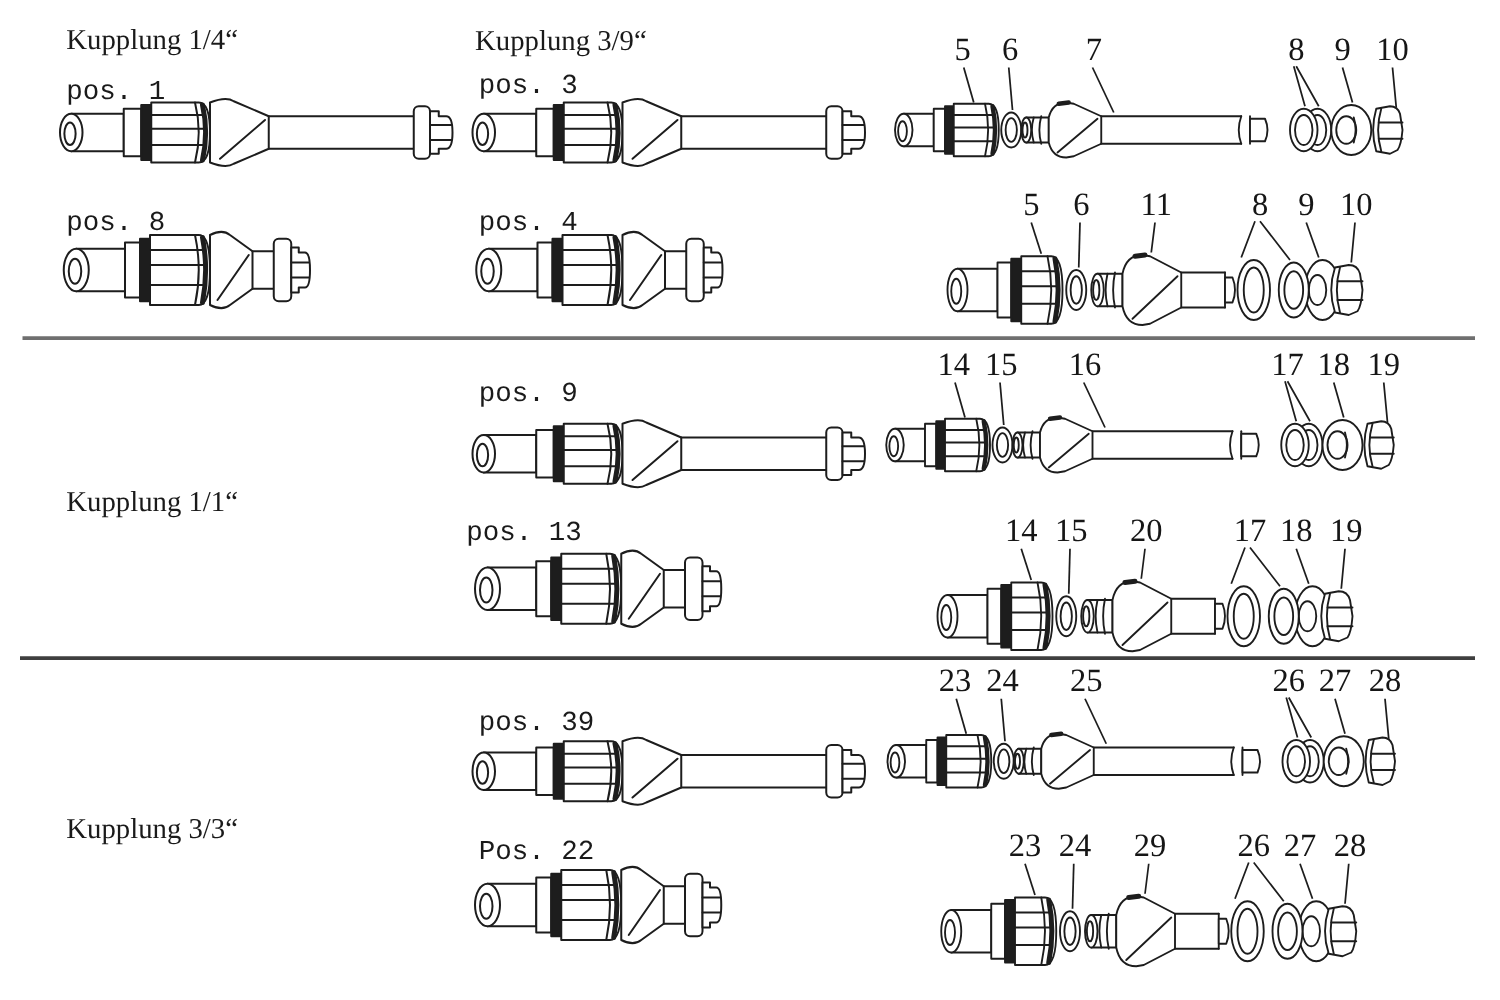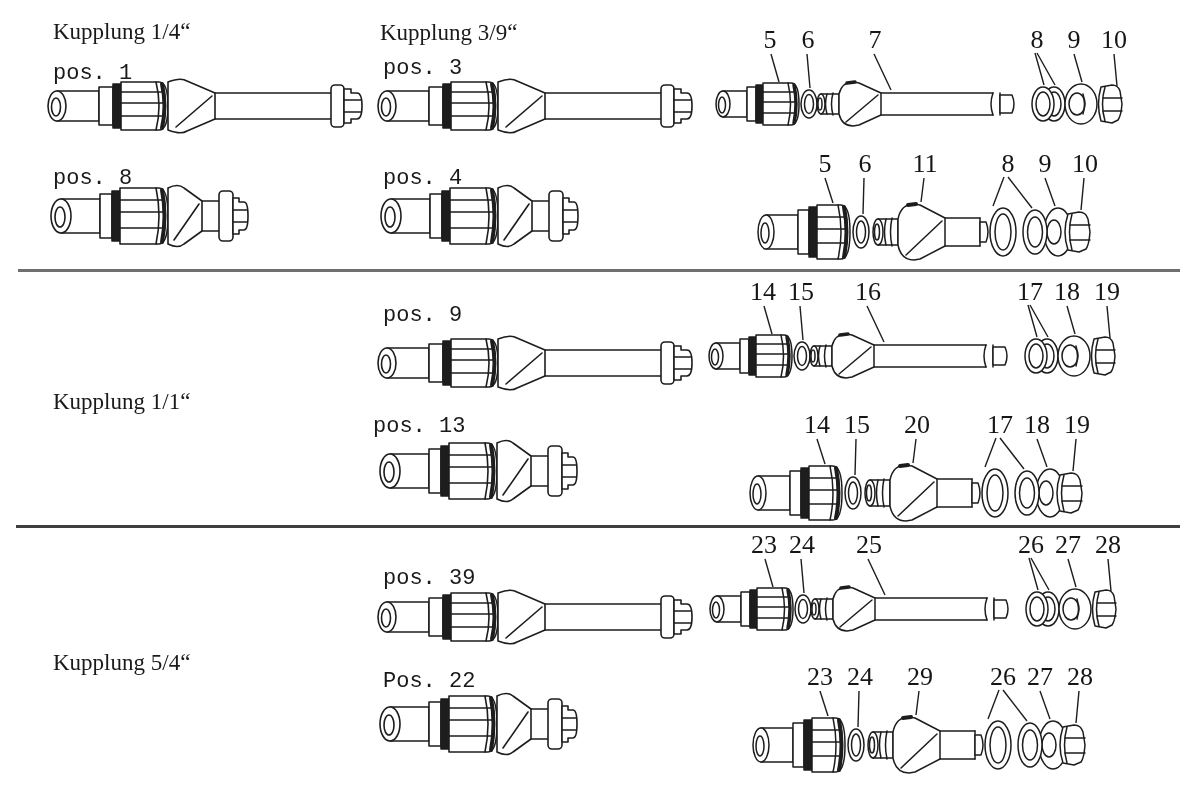--- a/index.html
+++ b/index.html
@@ -302,21 +302,21 @@
     <text x="268" y="30" text-anchor="middle">17</text>
     <text x="305" y="30" text-anchor="middle">18</text>
     <text x="345" y="30" text-anchor="middle">19</text>
     <g transform="translate(0,90)">
         <use href="#xp-short"></use>
       </g>
   </svg>
 
   <div class="divider" style="left:16px;top:525px;width:1164px;background:#3f3f3f;"></div>
 
-  <div class="abs title" style="left:53px;top:650px;">Kupplung 5/4“</div>
+  <div class="abs title" style="left:53px;top:650px;">Kupplung 3/3“</div>
 
   <div class="abs pos" style="left:383px;top:567px;">pos. 39</div>
   <svg class="abs" style="left:375px;top:587px;" width="320" height="60">
     <g transform="translate(2,30)">
         <use href="#cpl-long"></use>
       </g>
   </svg>
 
   <div class="abs pos" style="left:383px;top:670px;">Pos. 22</div>
   <svg class="abs" style="left:377px;top:688px;" width="204" height="72">

